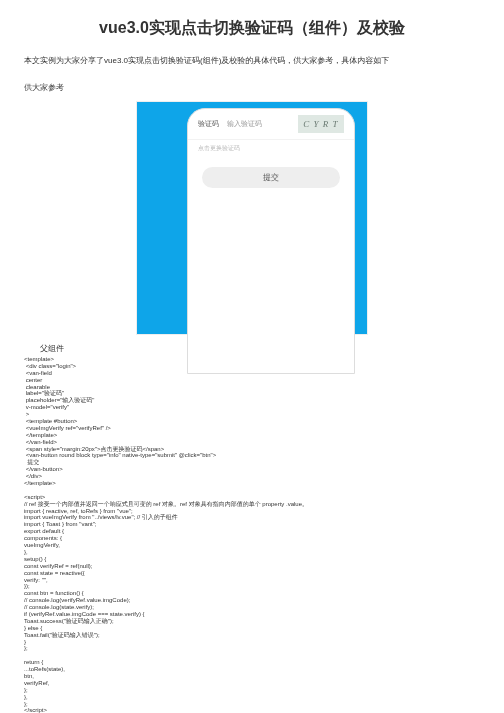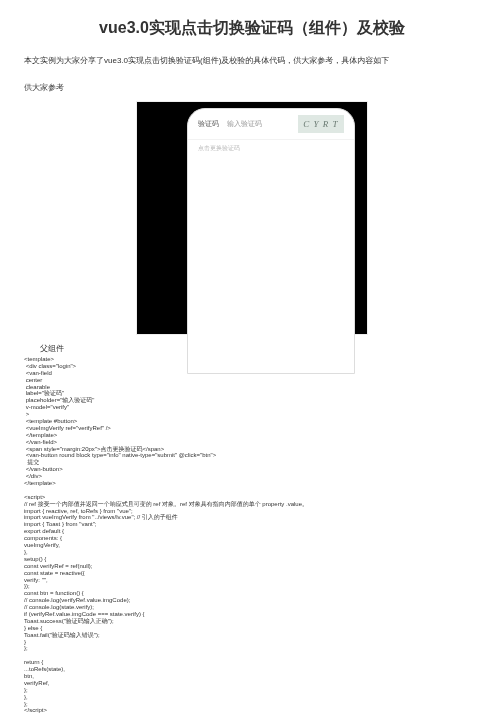--- a/index.html
+++ b/index.html
@@ -1,19 +1,19 @@
 <!DOCTYPE html>
 <html><head>
 <meta charset="utf-8">
 <style>
 body{font-family:Arial,sans-serif;font-size:8px;color:#333;margin:0;padding:10px 24px;width:504px;box-sizing:border-box}
 h1{text-align:center;font-size:16px;font-weight:bold;margin:8px 0 12px}
 .intro{font-size:8px;margin:16px 0}
 .sub{font-size:8px;margin:4px 0 8px}
-.shot{width:230px;height:232px;margin:4px auto 8px;background:#000000;border:1px solid #eee;position:relative}
+.shot{width:230px;height:232px;margin:4px auto 8px;background:#0ea5e9;border:1px solid #eee;position:relative}
 .phone{position:absolute;left:50px;top:6px;right:12px;bottom:-40px;background:#fff;border:1px solid #ddd;border-radius:18px 18px 0 0;overflow:hidden}
 .row{display:flex;align-items:center;padding:6px 10px;border-bottom:1px solid #f2f2f2;font-size:7px;color:#999}
 .lbl{color:#555;margin-right:8px}
 .cap{margin-left:auto;width:46px;height:18px;background:#dfe8e3;display:flex;align-items:center;justify-content:center;letter-spacing:1px;font-family:serif;font-style:italic;color:#6a7a72;font-size:9px}
 .switch{padding:4px 10px;font-size:6px;color:#bbb}
 .btn{margin:10px 14px;background:#eee;border-radius:14px;text-align:center;padding:5px 0;font-size:8px;color:#555}
 .sec{font-size:8px;margin:6px 16px 2px}
 pre{font-size:6px;line-height:1.15;white-space:pre-wrap;margin:0;font-family:Arial,sans-serif}
 </style>
 </head>
@@ -24,20 +24,21 @@
 <p class="sub">供大家参考</p>
 
 <div class="shot">
   <div class="phone">
     <div class="row">
       <span class="lbl">验证码</span>
       <span>输入验证码</span>
       <span class="cap">C Y R T</span>
     </div>
     <div class="switch">点击更换验证码</div>
+    <div class="btn">提交</div>
   </div>
 </div>
 
 <p class="sec">父组件</p>
 <pre>&lt;template&gt;
  &lt;div class="login"&gt;
  &lt;van-field
  center
  clearable
  label="验证码"

